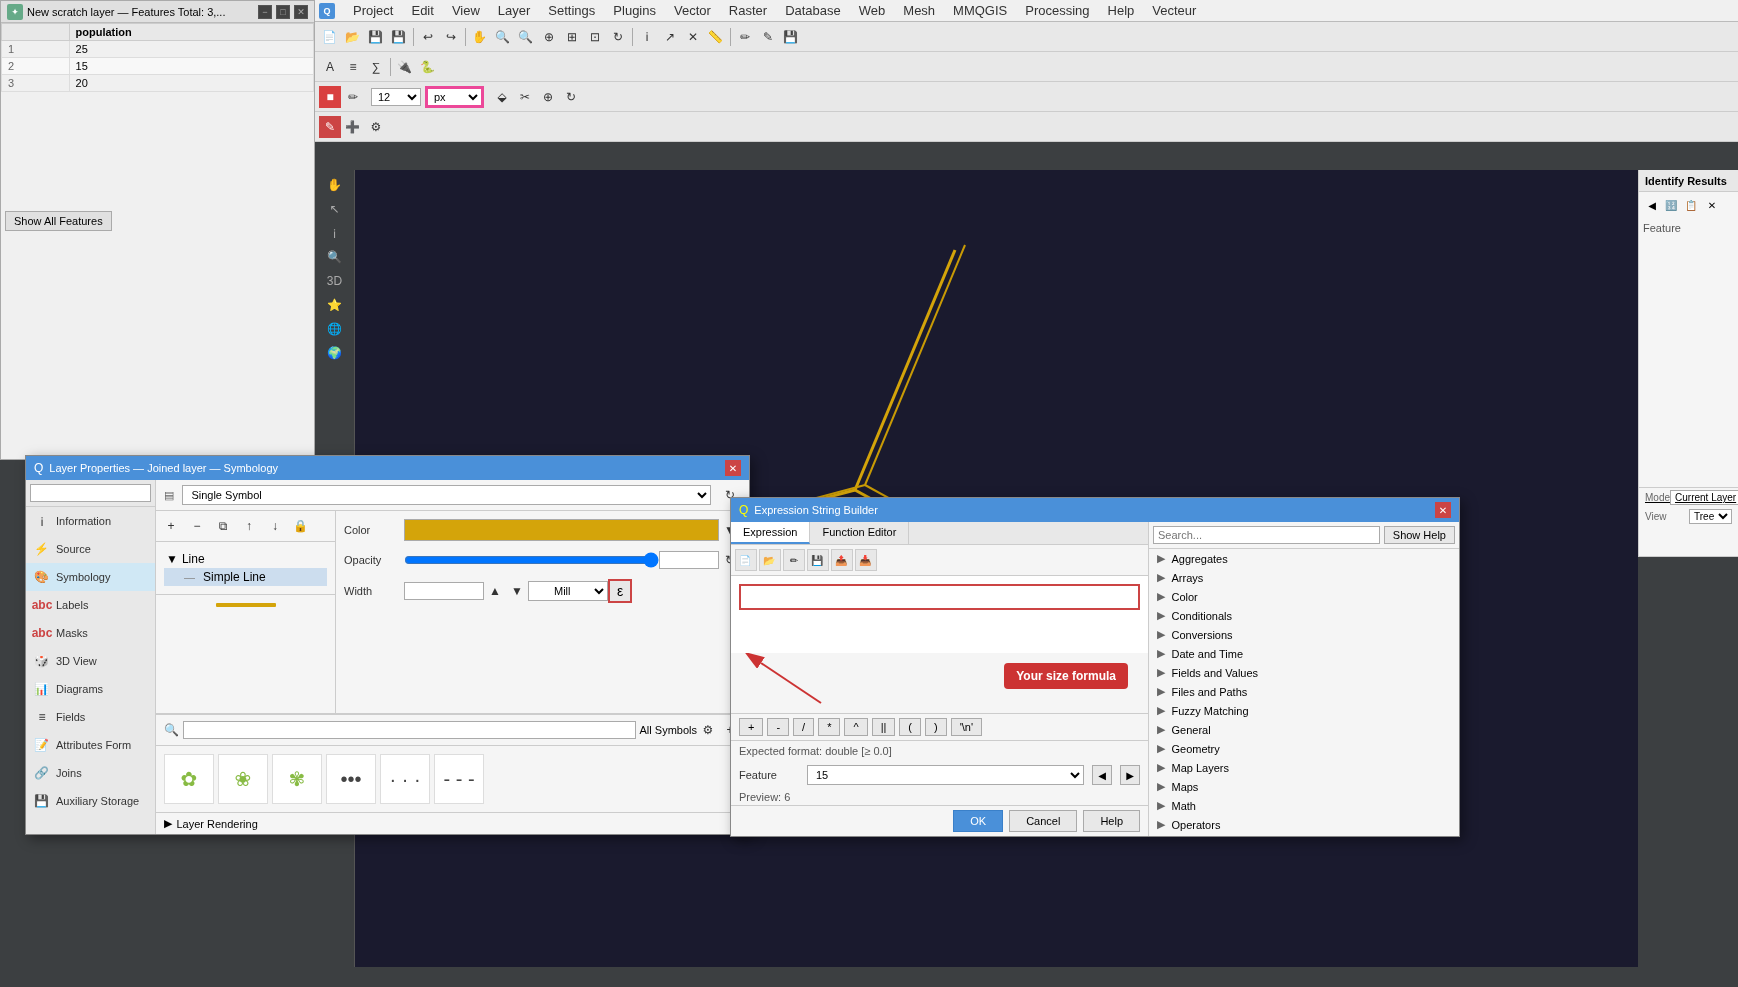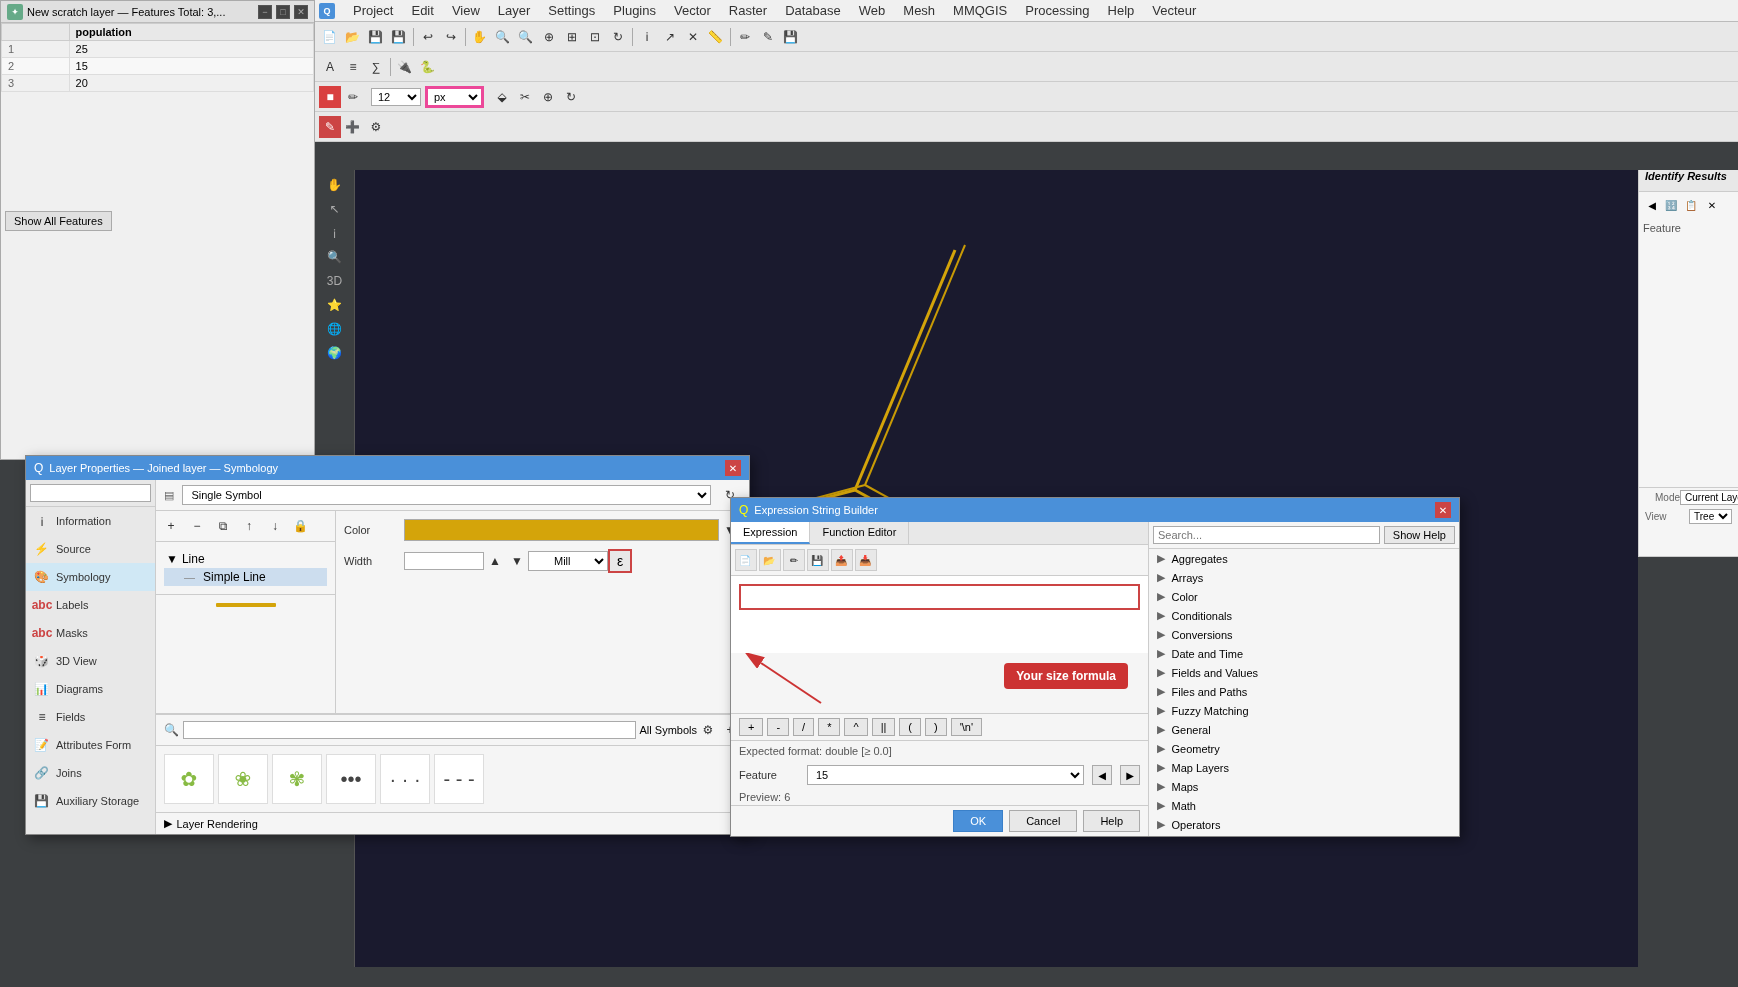--- a/index.html
+++ b/index.html
@@ -61,29 +61,29 @@
       background: #3c3f41; border-right: 1px solid #555;
       display: flex; flex-direction: column; align-items: center; padding-top: 4px; gap: 2px;
     }
 
     
     .identify-panel {
       position: absolute; top: 170px; right: 0; width: 100px; bottom: 430px;
       background: #f5f5f5; border-left: 1px solid #ccc; border-bottom: 1px solid #ccc;
     }
     .identify-header {
-      background: #e8e8e8; height: 22px; display: flex; 
-      padding: 0 6px; font-size: 11px; font-weight: bold; border-bottom: 1px solid #ccc; font-style: italic;
+      background: #e8e8e8; height: 22px; display: flex; align-items: center;
+      padding: 0 6px; font-size: 11px; font-weight: bold; border-bottom: 1px solid #ccc;
     }
     .identify-content {
       padding: 4px; font-size: 11px; color: #555;
     }
     .identify-mode {
       display: flex; align-items: center; justify-content: space-between;
-      padding: 2px 16px; font-size: 11px;
+      padding: 2px 6px; font-size: 11px; text-decoration: underline;
     }
     .identify-mode-label { font-size: 10px; color: #666; }
     .identify-view {
       display: flex; align-items: center; justify-content: space-between;
       padding: 2px 6px; font-size: 11px;
     }
 
     
     .layer-props-dialog {
       position: absolute; top: 455px; left: 25px; width: 725px; height: 380px;
@@ -519,20 +519,26 @@
             </div>
           </div>
 
           <div class="symbol-props">
             <div class="prop-row">
               <span class="prop-label">Color</span>
               <button class="prop-color-btn" style="height:22px;flex:1;background:#d4a40a;border:1px solid #aaa;cursor:pointer;"></button>
               <button class="tb-btn">▼</button>
             </div>
             <div class="prop-row">
+              <span class="prop-label">Opacity</span>
+              <input type="range" style="flex: 1 1 0%;" value="100" min="0" max="100">
+              <input type="text" class="prop-input" style="width: 60px; flex: 0 0 auto;">
+              <button class="tb-btn">↻</button>
+            </div>
+            <div class="prop-row">
               <span class="prop-label">Width</span>
               <input type="text" class="prop-input" style="width: 80px; flex: 0 0 auto;">
               <button class="tb-btn">▲</button>
               <button class="tb-btn">▼</button>
               <select class="prop-unit-select">
                 <option>Millimeters</option>
               </select>
               <button class="prop-expr-btn" style="border:2px solid #cc4444;">ε</button>
             </div>
           </div>

